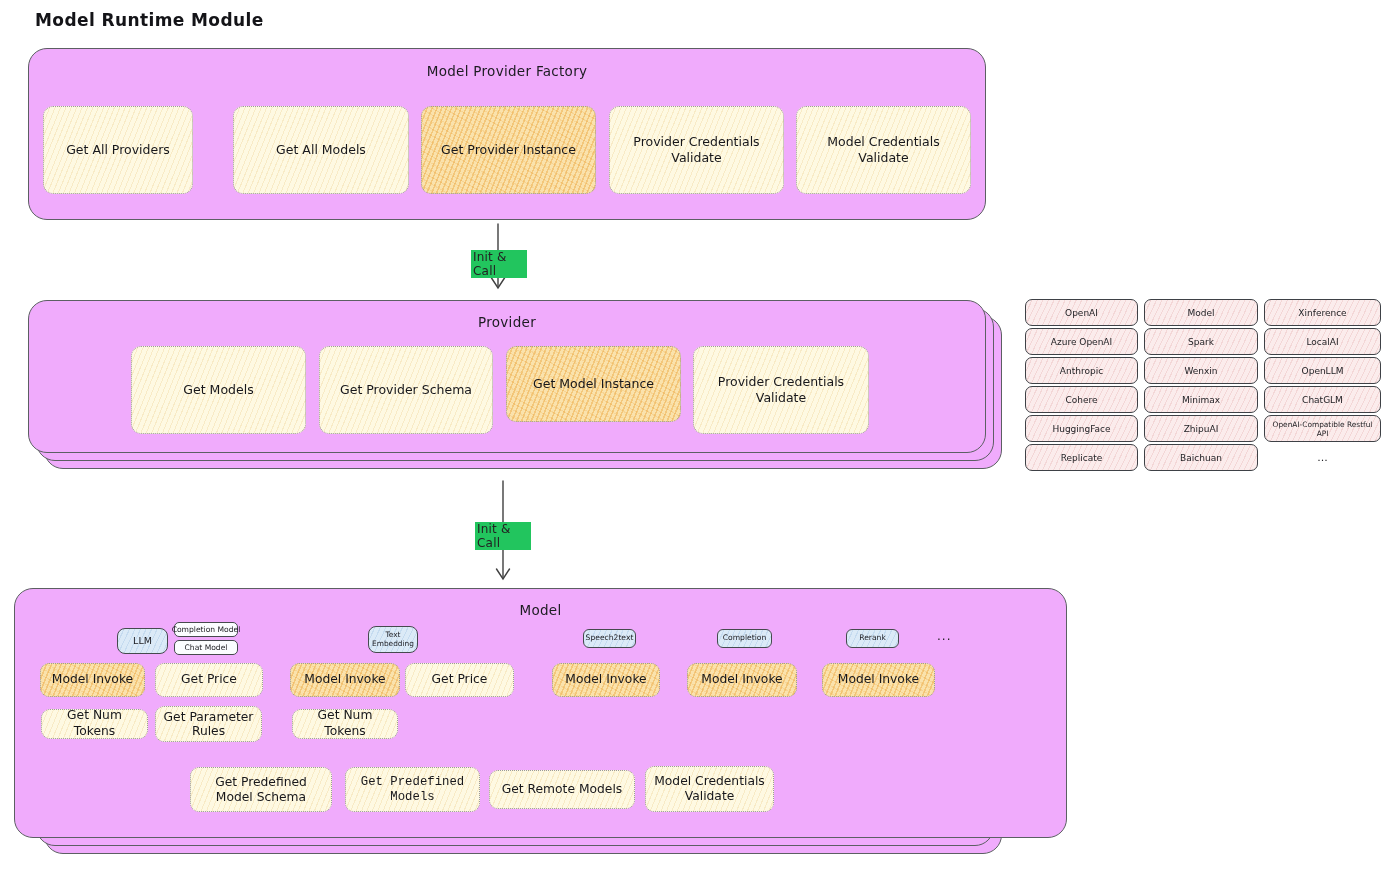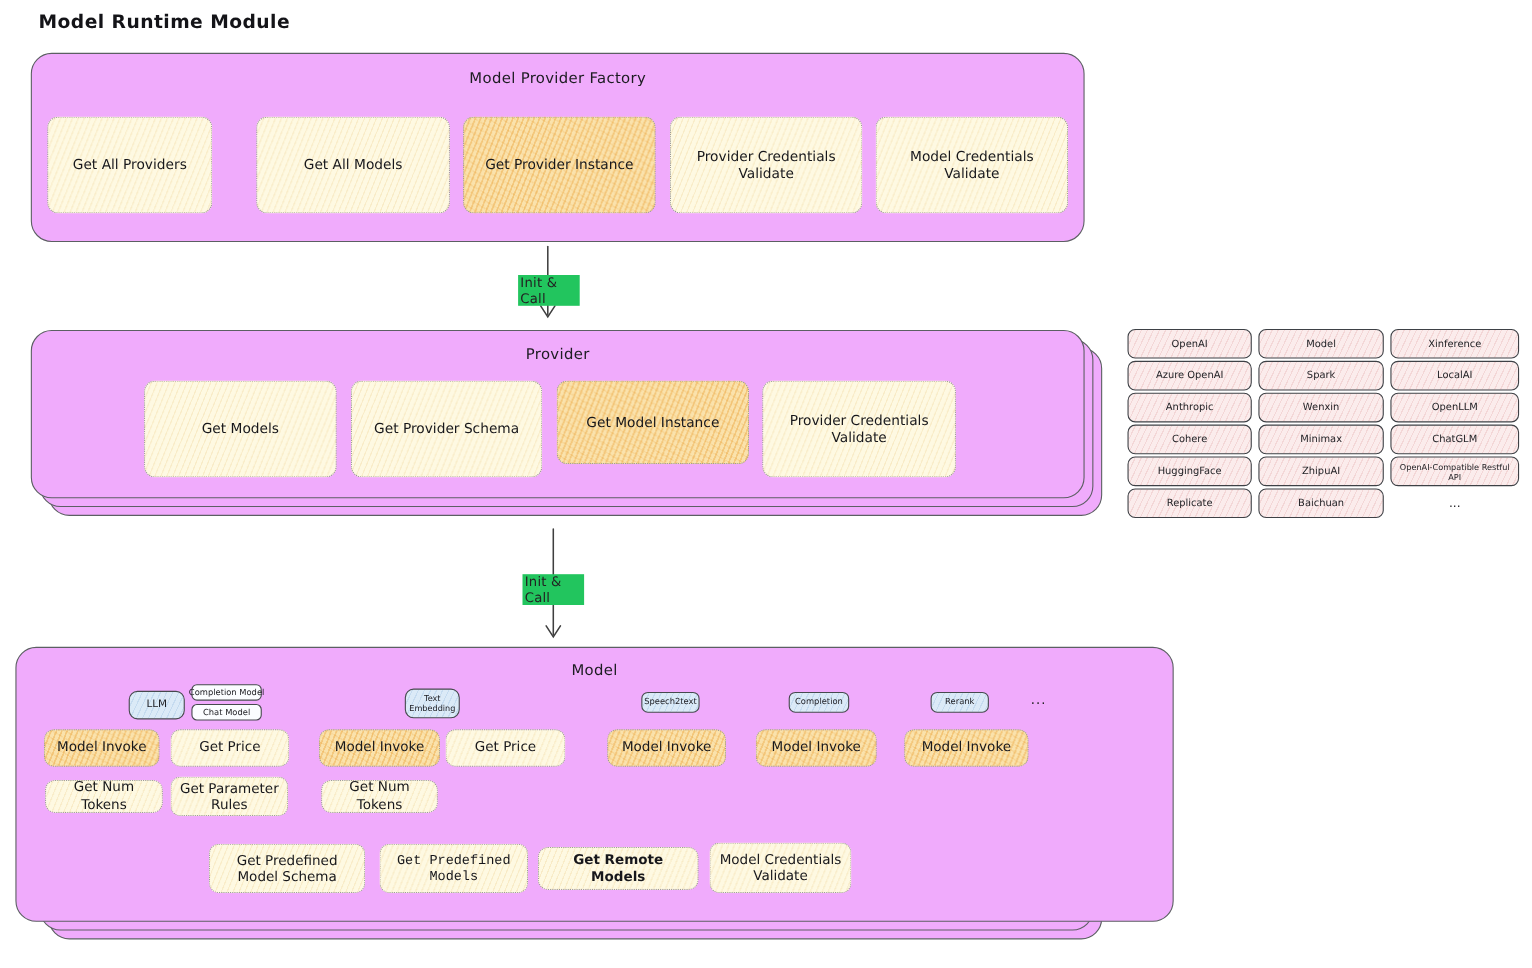--- a/index.html
+++ b/index.html
@@ -155,17 +155,17 @@
     <div class="fn small hl" style="left:537px; top:74px; width:108px; height:34px;">Model Invoke</div>
     <div class="fn small hl" style="left:672px; top:74px; width:110px; height:34px;">Model Invoke</div>
     <div class="fn small hl" style="left:807px; top:74px; width:113px; height:34px;">Model Invoke</div>
 
     <div class="fn small" style="left:26px; top:120px; width:107px; height:30px;">Get Num Tokens</div>
     <div class="fn small" style="left:140px; top:117px; width:107px; height:36px; line-height:1.15;">Get Parameter Rules</div>
     <div class="fn small" style="left:277px; top:120px; width:106px; height:30px;">Get Num Tokens</div>
 
     <div class="fn small" style="left:175px; top:178px; width:142px; height:45px; line-height:1.2;">Get Predefined Model Schema</div>
     <div class="fn small" style="left:330px; top:178px; width:135px; height:45px; line-height:1.2;font-family:Liberation Mono, monospace;">Get Predefined Models</div>
-    <div class="fn small" style="left:474px; top:181px; width:146px; height:39px;font-weight:bold;">Get Remote Models</div>
+    <div class="fn small" style="left:474px; top:181px; width:146px; height:39px;">Get Remote Models</div>
     <div class="fn small" style="left:630px; top:177px; width:129px; height:46px; line-height:1.2;">Model Credentials Validate</div>
   </div>
 
 </div>
 
 </body></html>

